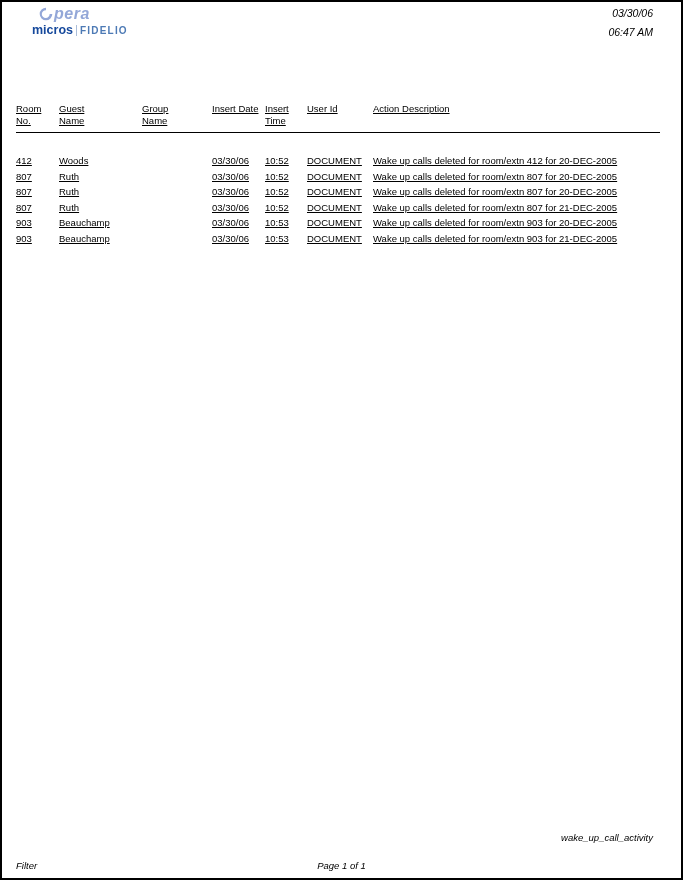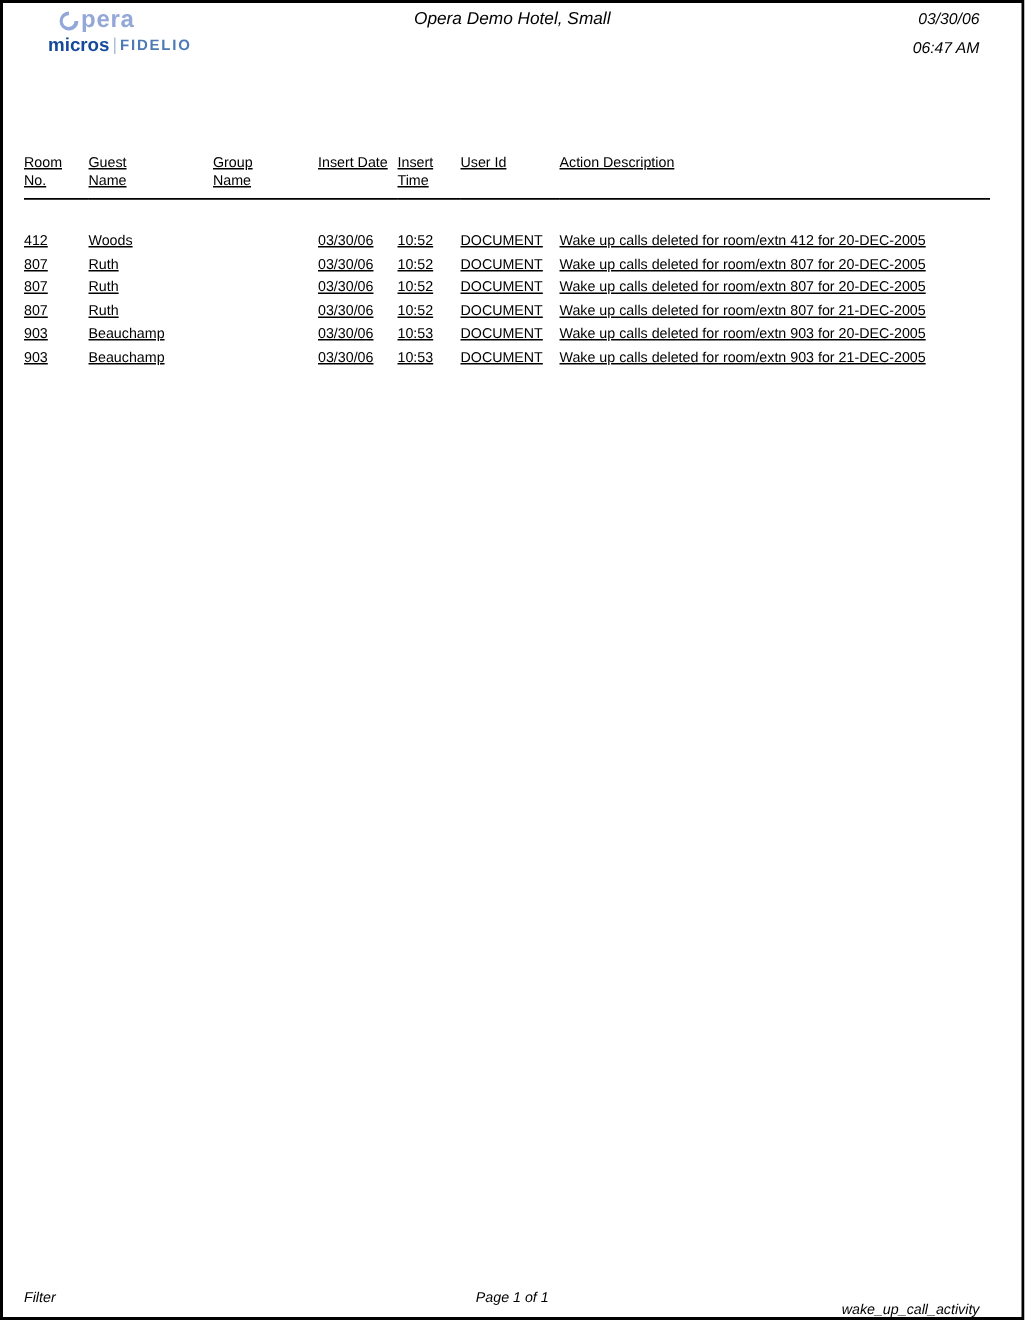--- a/index.html
+++ b/index.html
@@ -12,21 +12,21 @@
     font-family:"Liberation Sans", sans-serif;
     color:#000000;
     overflow:hidden;
   }
 
   
   .logo { position:absolute; left:30px; top:4px; }
   .opera-line { display:flex; align-items:center; padding-left:7px; }
   .opera-text {
     font-size:16px; font-weight:bold; letter-spacing:0.5px;
-    color:#93a7d8; line-height:16px;
+    color:#93a7d8; line-height:16px;font-style:italic;
   }
   .micros-line { display:flex; align-items:center; gap:3px; margin-top:2px; }
   .micros-text { color:#16499c; font-weight:bold; font-size:12.5px; line-height:13px; }
   .logo-sep { width:1px; height:11px; background:#aabdd9; }
   .fidelio-text { color:#4d7ab5; font-weight:bold; font-size:10px; letter-spacing:1.2px; line-height:11px; }
 
   .hotel-name {
     position:absolute; top:5px; left:0; right:0;
     text-align:center; font-style:italic; font-size:11.5px;
   }
@@ -66,21 +66,21 @@
   }
   .footer-filter-lines {
     position:absolute; left:42px; top:857px;
     font-size:9px; line-height:11px; white-space:pre;
   }
   .footer-page {
     position:absolute; left:0; right:0; top:858px;
     text-align:center; font-style:italic; font-size:9.5px;
   }
   .footer-file {
-    position:absolute; right:28px; top:866px;
+    position:absolute; right:28px; top:830px;
     font-style:italic; font-size:9.5px;
   }
 </style>
 </head>
 <body>
 
 <div class="page">
 
   <div class="logo">
     <div class="opera-line">
@@ -91,21 +91,20 @@
       </span>
       <span class="opera-text">pera</span>
     </div>
     <div class="micros-line">
       <span class="micros-text">micros</span>
       <span class="logo-sep"></span>
       <span class="fidelio-text">FIDELIO</span>
     </div>
   </div>
 
-  <div class="hotel-name">Opera Demo Hotel, Small</div>
   <div class="header-date">03/30/06</div>
   <div class="header-time">06:47 AM</div>
 
   <table class="report-table">
     <colgroup>
       <col style="width:43px">
         <col style="width:83px">
         <col style="width:70px">
       <col style="width:53px">
         <col style="width:42px">

